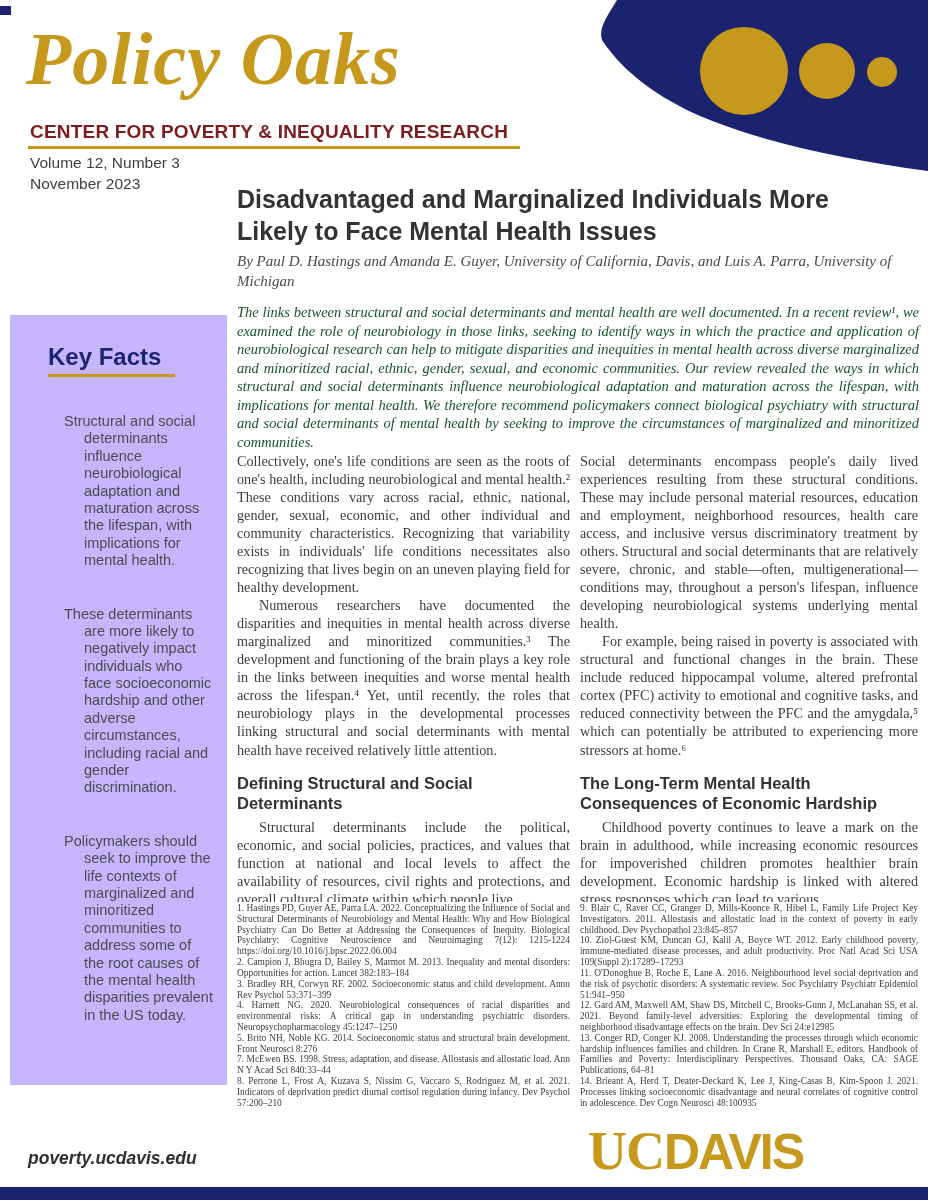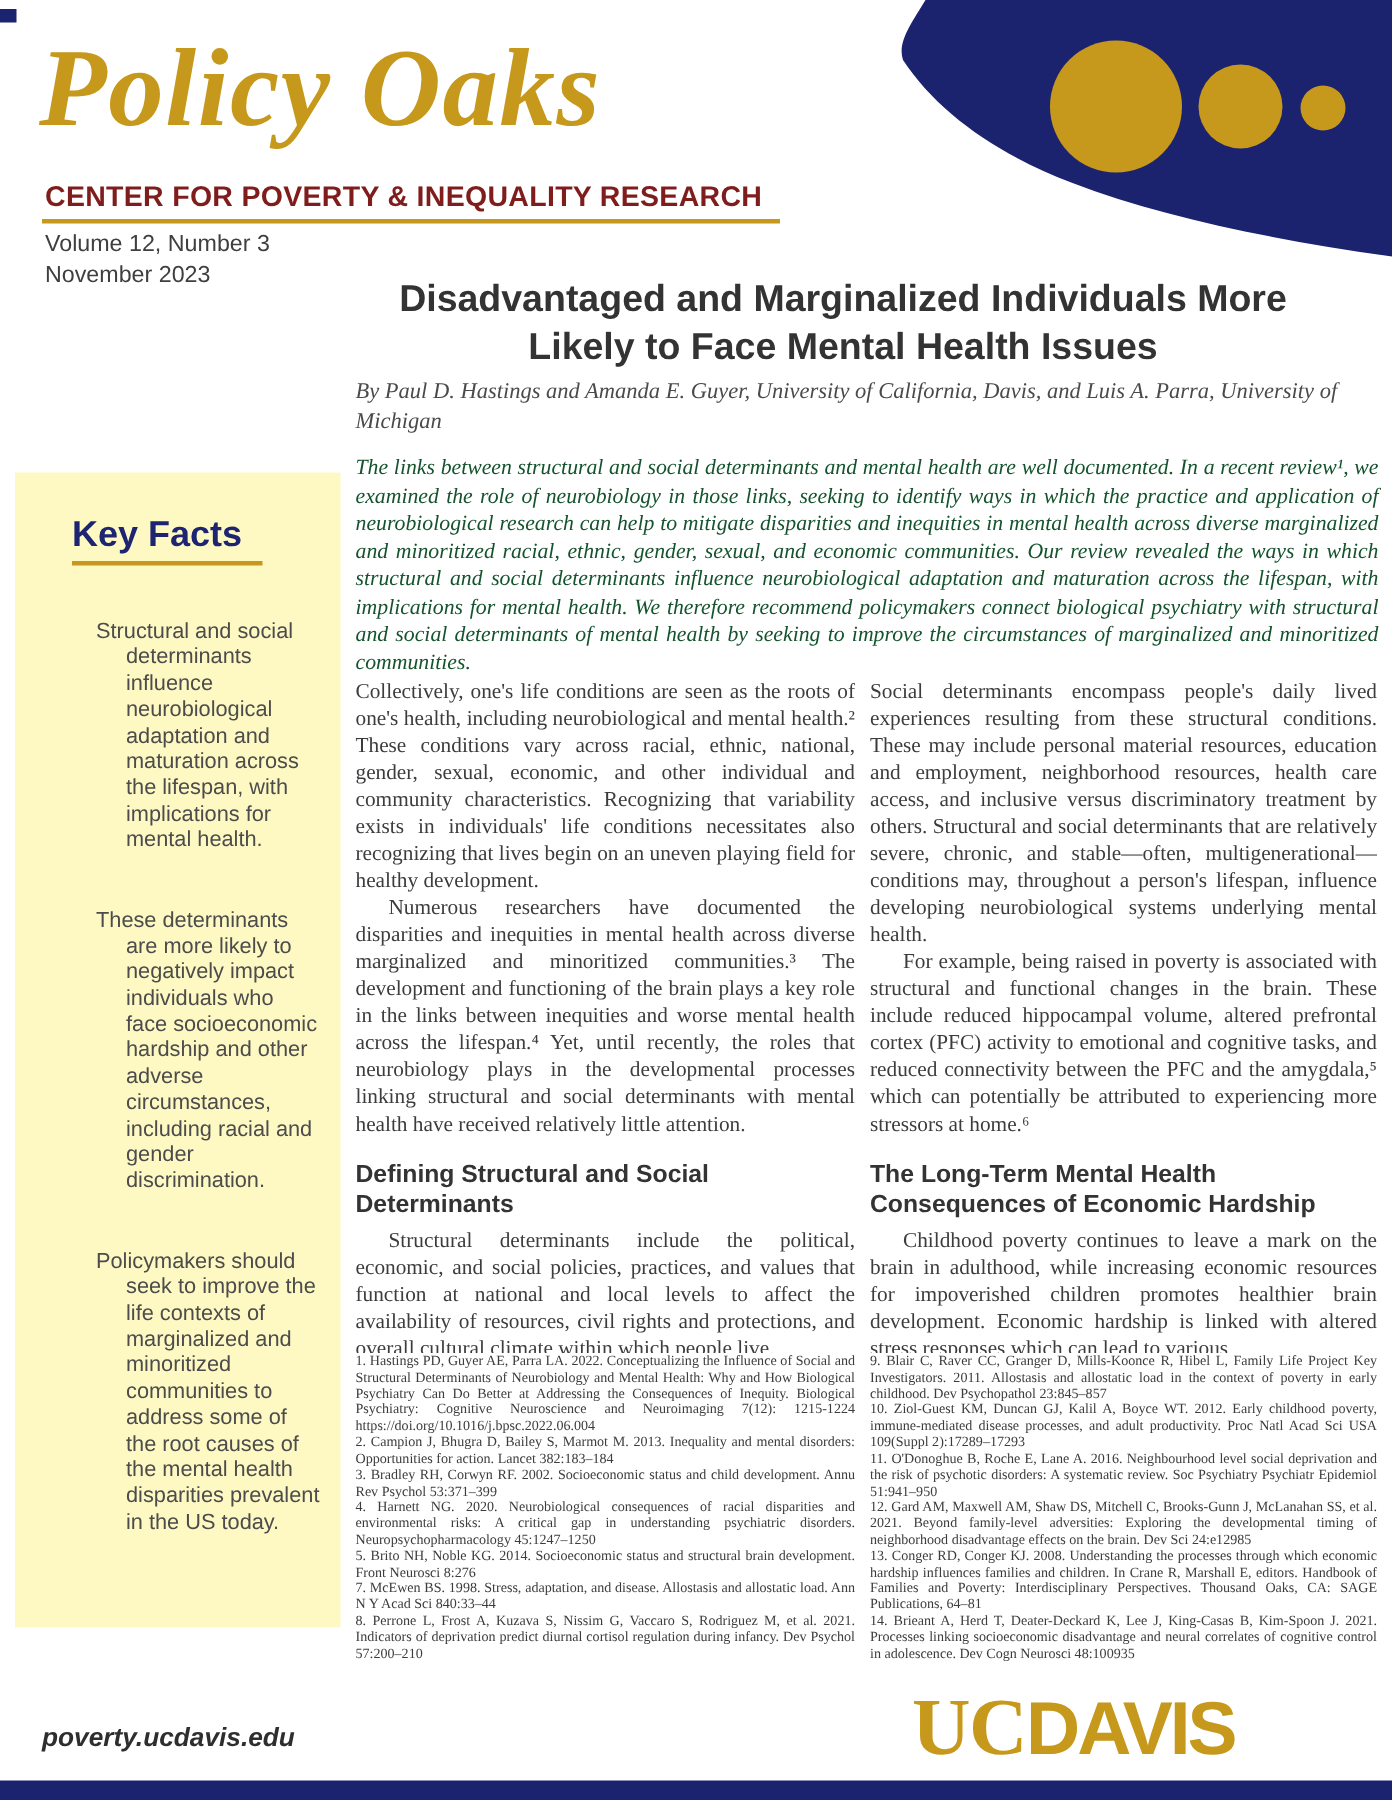--- a/index.html
+++ b/index.html
@@ -29,32 +29,32 @@
   .col p.body{margin:0;font-size:14.2px;line-height:1.27;color:#3C3C3C;text-align:justify;}
   .col p.indent{text-indent:22px;}
   .col h3{margin:14px 0 4px 0;font-family:"Liberation Sans",sans-serif;
       font-size:16.5px;line-height:1.25;color:#333;}
   
   .fnblock{position:absolute;top:903px;}
   .fn-left{left:237px;width:333px;}
   .fn-right{left:580px;width:338px;}
   .fnblock p{margin:0;font-size:9.4px;line-height:1.15;color:#3C3C3C;text-align:justify;}
   
-  .sidebar{position:absolute;left:10px;top:315px;width:217px;height:770px;background:#fef9c3;
+  .sidebar{position:absolute;left:10px;top:315px;width:217px;height:770px;background:#c4b5fd;
       box-sizing:border-box;padding:28px 14px 0 38px;}
   .sidebar-heading{display:inline-block;font-family:"Liberation Sans",sans-serif;font-weight:bold;
       font-size:24px;color:#1D2472;border-bottom:3px solid #C6981B;padding-bottom:3px;padding-right:14px;margin:0;}
   .sidebar-facts{margin-top:36px;margin-left:16px;}
   .sidebar-facts p{margin:0 0 36px 0;font-family:"Liberation Sans",sans-serif;font-size:14.5px;
       line-height:1.2;color:#4c4c4c;padding-left:20px;text-indent:-20px;}
   
   .footer-url{position:absolute;left:28px;top:1148px;font-family:"Liberation Sans",sans-serif;
       font-weight:bold;font-style:italic;font-size:17.5px;color:#2e2e2e;text-decoration:none;}
   .ucdavis-logo{position:absolute;left:588px;top:1124px;color:#C6981B;white-space:nowrap;line-height:1;}
-  .ucdavis-logo .uc{font-family:"Liberation Serif",serif;font-weight:bold;font-size:54px;letter-spacing:-1px;margin-left:20px;}
+  .ucdavis-logo .uc{font-family:"Liberation Serif",serif;font-weight:bold;font-size:54px;letter-spacing:-1px;}
   .ucdavis-logo .davis{font-family:"Liberation Sans",sans-serif;font-weight:bold;font-size:50px;letter-spacing:-2px;}
   .bottom-bar{position:absolute;left:0;top:1187px;width:928px;height:13px;background:#1C236E;}
 </style>
 </head>
 <body>
 
 <div class="page">
 
   <div class="corner-mark"></div>
   <svg class="wave-svg" viewBox="0 0 388 180" aria-hidden="true">
@@ -65,21 +65,21 @@
   </svg>
 
   <div class="masthead-title">Policy Oaks</div>
   <div class="masthead-org">CENTER FOR POVERTY &amp; INEQUALITY RESEARCH</div>
   <div class="masthead-rule"></div>
   <div class="masthead-issue">
     <div>Volume 12, Number 3</div>
     <div>November 2023</div>
   </div>
 
-  <h1 class="article-title" style="margin:0;text-align:center;">Disadvantaged and Marginalized Individuals More Likely to Face Mental Health Issues</h1>
+  <h1 class="article-title" style="margin:0;">Disadvantaged and Marginalized Individuals More Likely to Face Mental Health Issues</h1>
   <div class="article-byline">By Paul D. Hastings and Amanda E. Guyer, University of California, Davis, and Luis A. Parra, University of Michigan</div>
   <div class="article-abstract">The links between structural and social determinants and mental health are well documented. In a recent review¹, we examined the role of neurobiology in those links, seeking to identify ways in which the practice and application of neurobiological research can help to mitigate disparities and inequities in mental health across diverse marginalized and minoritized racial, ethnic, gender, sexual, and economic communities. Our review revealed the ways in which structural and social determinants influence neurobiological adaptation and maturation across the lifespan, with implications for mental health. We therefore recommend policymakers connect biological psychiatry with structural and social determinants of mental health by seeking to improve the circumstances of marginalized and minoritized communities.</div>
 
   <aside class="sidebar">
     <h2 class="sidebar-heading">Key Facts</h2>
     <div class="sidebar-facts">
       <p>Structural and social determinants influence neurobiological adaptation and maturation across the lifespan, with implications for mental health.</p>
       <p>These determinants are more likely to negatively impact individuals who face socioeconomic hardship and other adverse circumstances, including racial and gender discrimination.</p>
       <p>Policymakers should seek to improve the life contexts of marginalized and minoritized communities to address some of the root causes of the mental health disparities prevalent in the US today.</p>
     </div>

